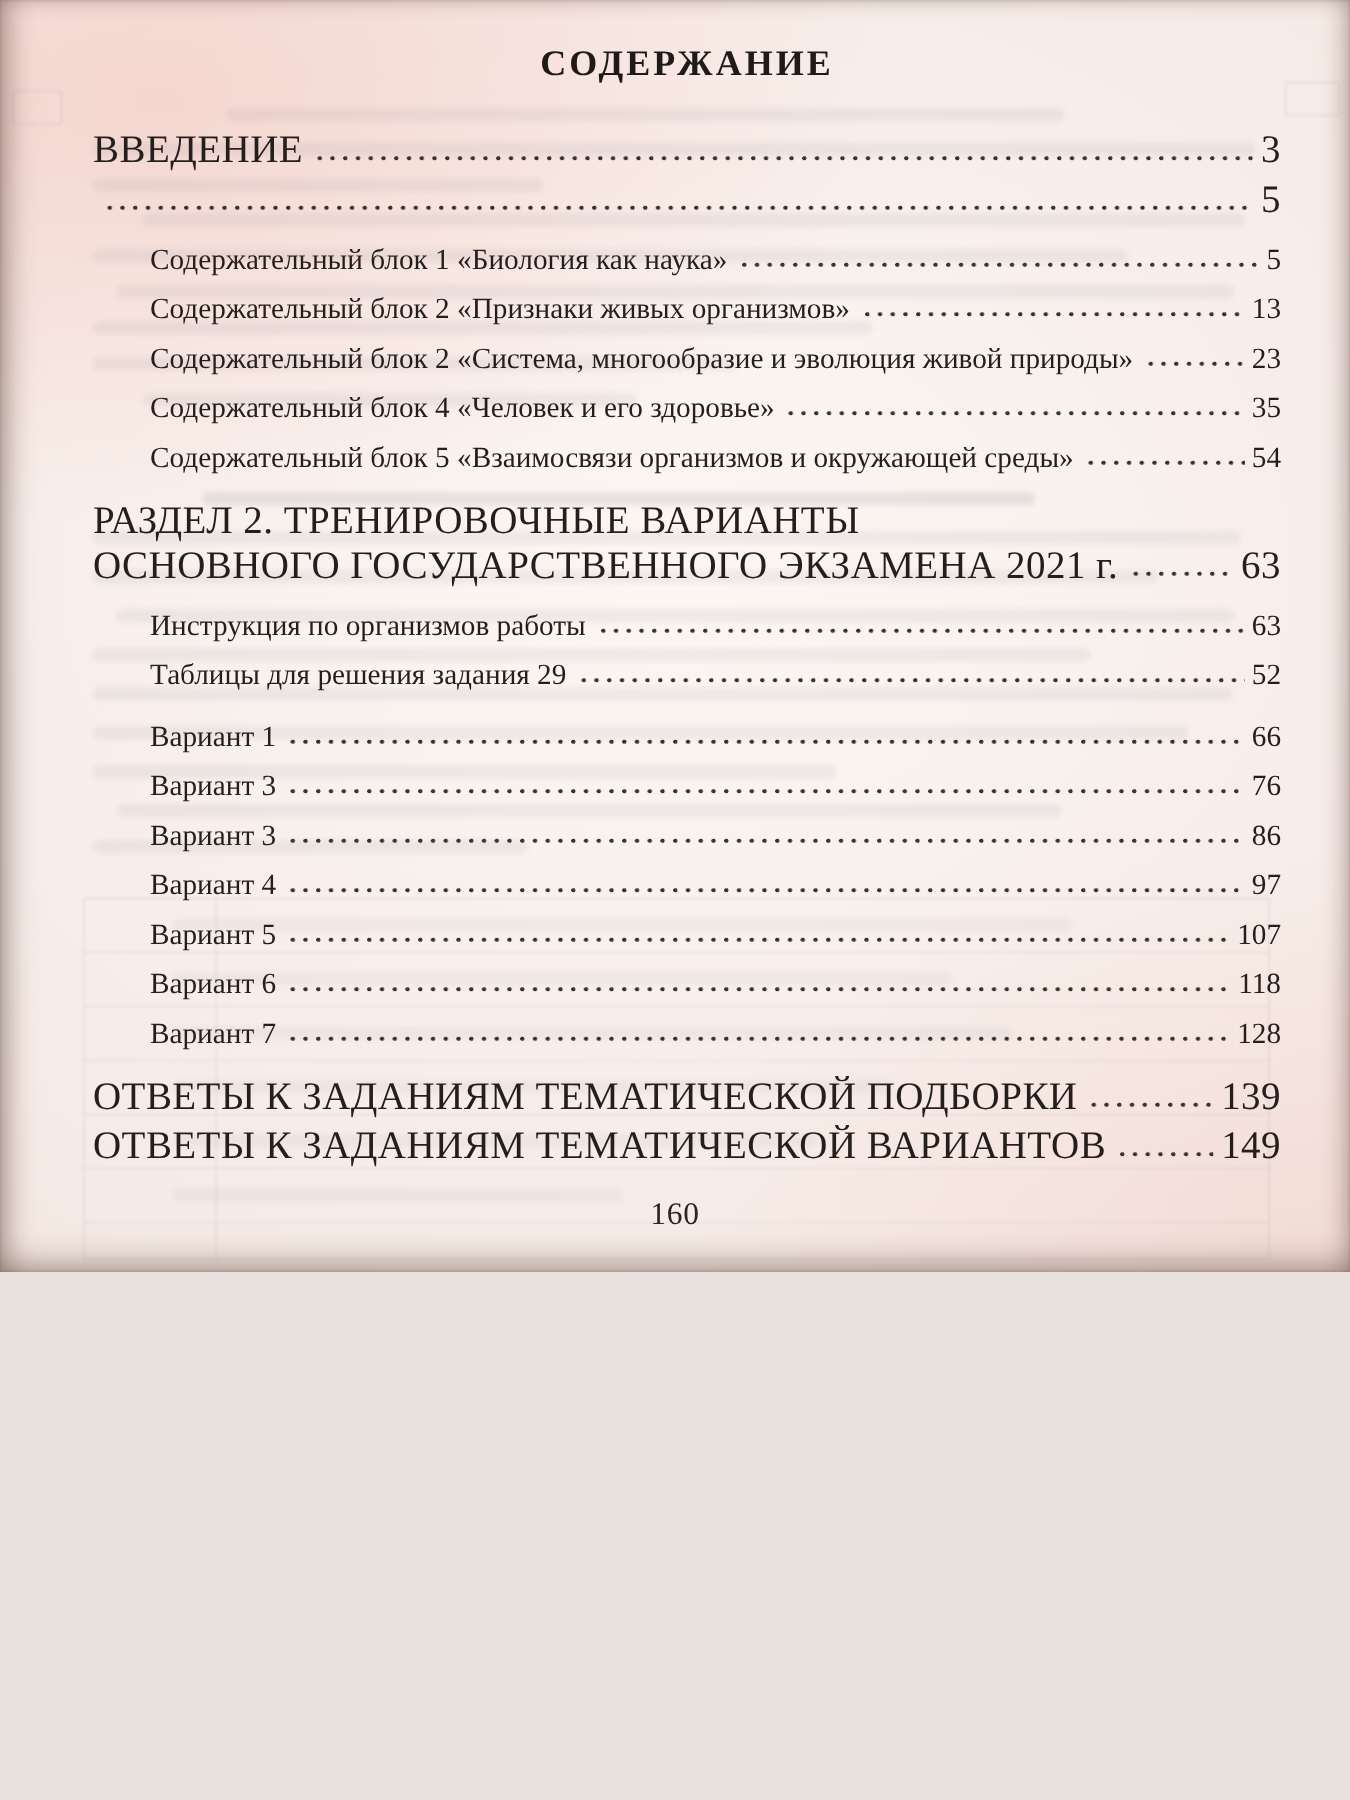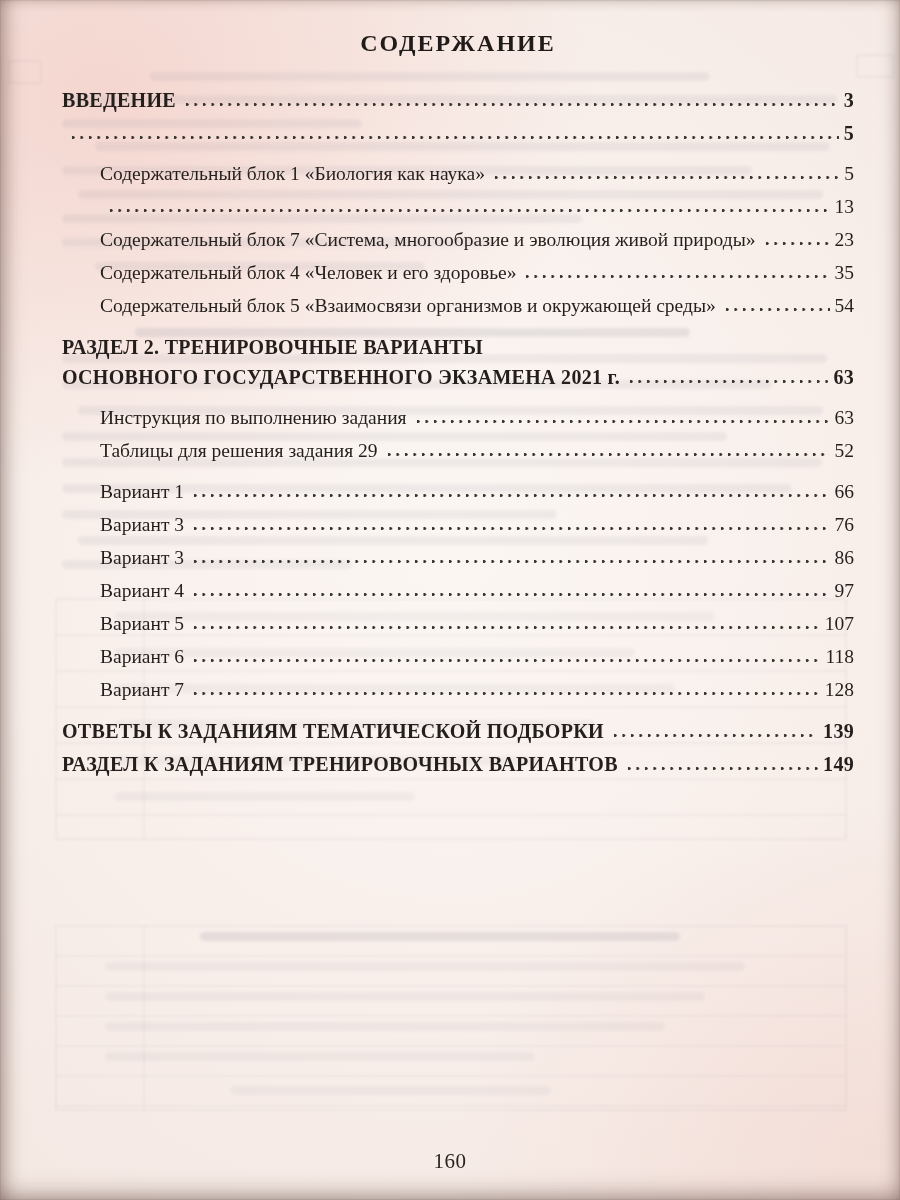--- a/index.html
+++ b/index.html
@@ -1,18 +1,18 @@
 <!DOCTYPE html>
 <html><head>
 <meta charset="utf-8">
 <style>
   html,body{margin:0;padding:0;background:#e9e1dd;}
   .page{
     position:relative;
-    width:900px;height:1200px;
+    width:900px;height:848px;
     margin:0 auto;
     overflow:hidden;
     color:#241f1c;
     font-family:"Liberation Serif","DejaVu Serif",serif;
     background:
       radial-gradient(90% 55% at 12% 8%, rgba(243,196,188,.55), rgba(243,196,188,0) 60%),
       radial-gradient(70% 45% at 96% 96%, rgba(240,199,191,.35), rgba(240,199,191,0) 65%),
       radial-gradient(100% 80% at 50% 45%, rgba(253,249,246,.85), rgba(253,249,246,0) 80%),
       #f5e9e4;
   }
@@ -34,21 +34,21 @@
   .gbox{position:absolute;border:2px solid rgba(136,132,150,.55);opacity:.15;filter:blur(.8px);border-radius:2px;}
   
   .toc{position:relative;z-index:2;padding:26px 46px 0 62px;}
   .doc-title{
     text-align:center;font-weight:bold;font-size:24px;letter-spacing:2px;
     margin:4px 0 30px 0;color:#201b18;
   }
   .toc-entry{margin-bottom:7px;}
   .toc-entry.gap-lg{margin-top:15px;}
   .toc-row{display:flex;align-items:baseline;line-height:26px;font-size:19.5px;}
-  .toc-entry.bold .toc-row,.toc-entry.bold .line1{font-weight:bold;font-size:20px;letter-spacing:.3px;}
+  .toc-entry.bold .toc-row,.toc-entry.bold .line1{font-weight:normal;font-size:26px;letter-spacing:.3px;}
   .toc-entry.indent1 .toc-row{margin-left:38px;}
   .line1{line-height:26px;margin-bottom:4px;}
   .label{white-space:normal;}
   .leader{
     flex:1;min-width:22px;height:5px;
     margin:0 5px 3px 9px;
     background-image:radial-gradient(circle at 2.2px 2.5px, #37322d 1.25px, transparent 1.6px);
     background-size:8.5px 5px;background-repeat:repeat-x;background-position:left bottom;
   }
   .pageno{white-space:nowrap;}
@@ -128,27 +128,28 @@
         </div>
         <div class="toc-entry indent1 gap-lg">
           <div class="toc-row">
             <span class="label">Содержательный блок 1 «Биология как наука»</span>
             <span class="leader"></span>
             <span class="pageno">5</span>
           </div>
         </div>
         <div class="toc-entry indent1">
           <div class="toc-row">
+            <span class="label">Содержательный блок 2 «Признаки живых организмов»</span>
             <span class="leader"></span>
             <span class="pageno">13</span>
           </div>
         </div>
         <div class="toc-entry indent1">
           <div class="toc-row">
-            <span class="label">Содержательный блок 7 «Система, многообразие и эволюция живой природы»</span>
+            <span class="label">Содержательный блок 2 «Система, многообразие и эволюция живой природы»</span>
             <span class="leader"></span>
             <span class="pageno">23</span>
           </div>
         </div>
         <div class="toc-entry indent1">
           <div class="toc-row">
             <span class="label">Содержательный блок 4 «Человек и его здоровье»</span>
             <span class="leader"></span>
             <span class="pageno">35</span>
           </div>
@@ -163,21 +164,21 @@
         <div class="toc-entry bold gap-lg">
           <div class="line1">РАЗДЕЛ 2. ТРЕНИРОВОЧНЫЕ ВАРИАНТЫ</div>
           <div class="toc-row">
             <span class="label">ОСНОВНОГО ГОСУДАРСТВЕННОГО ЭКЗАМЕНА 2021 г.</span>
             <span class="leader"></span>
             <span class="pageno">63</span>
           </div>
         </div>
         <div class="toc-entry indent1 gap-lg">
           <div class="toc-row">
-            <span class="label">Инструкция по выполнению задания</span>
+            <span class="label">Инструкция по организмов работы</span>
             <span class="leader"></span>
             <span class="pageno">63</span>
           </div>
         </div>
         <div class="toc-entry indent1">
           <div class="toc-row">
             <span class="label">Таблицы для решения задания 29</span>
             <span class="leader"></span>
             <span class="pageno">52</span>
           </div>
@@ -233,21 +234,21 @@
         </div>
         <div class="toc-entry bold gap-lg">
           <div class="toc-row">
             <span class="label">ОТВЕТЫ К ЗАДАНИЯМ ТЕМАТИЧЕСКОЙ ПОДБОРКИ</span>
             <span class="leader"></span>
             <span class="pageno">139</span>
           </div>
         </div>
         <div class="toc-entry bold">
           <div class="toc-row">
-            <span class="label">РАЗДЕЛ К ЗАДАНИЯМ ТРЕНИРОВОЧНЫХ ВАРИАНТОВ</span>
+            <span class="label">ОТВЕТЫ К ЗАДАНИЯМ ТЕМАТИЧЕСКОЙ ВАРИАНТОВ</span>
             <span class="leader"></span>
             <span class="pageno">149</span>
           </div>
         </div>
       </div>
   </div>
 
   <div class="folio">160</div>
 
 </div>

